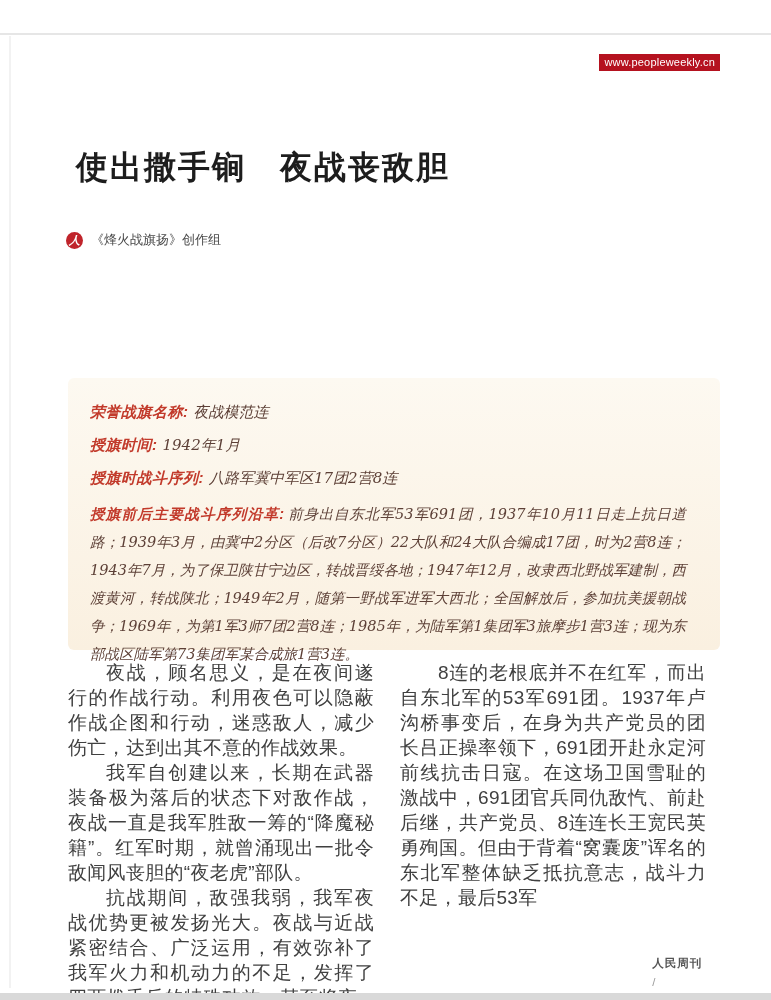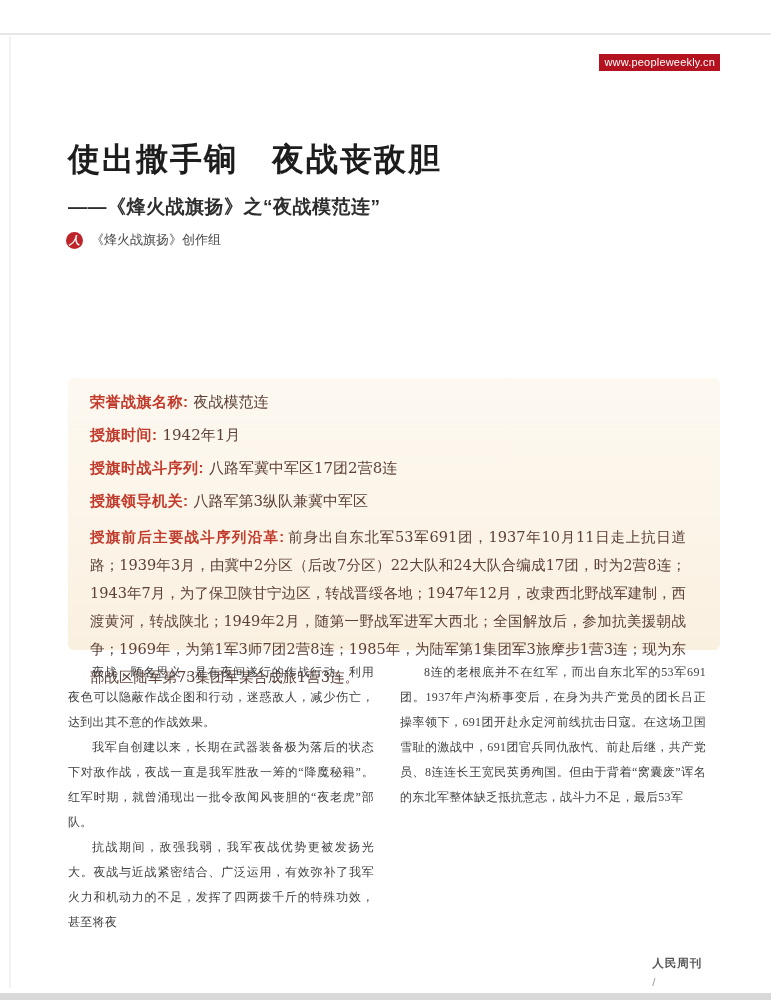--- a/index.html
+++ b/index.html
@@ -17,21 +17,21 @@
   .bottom-bar { position: absolute; bottom: 0; left: 0; width: 771px; height: 7px; background: #d9d9d9; }
 
   .url-badge {
     position: absolute; top: 54px; right: 51px;
     background: #b5121f; color: #ffffff;
     font-size: 11px; line-height: 13px; padding: 2px 5px;
     letter-spacing: 0.2px;
   }
 
   .headline {
-    position: absolute; top: 138px; left: 68px; margin: 0;
+    position: absolute; top: 138px; left: 68px; margin: 8px;
     font-family: "DejaVu Serif", "Liberation Serif", serif;
     font-size: 32px; font-weight: 900; color: #1d1d1d;
     letter-spacing: 2px; white-space: nowrap;
   }
   .subtitle {
     position: absolute; top: 194px; left: 68px; margin: 0;
     font-size: 19px; font-weight: 600; color: #2e2e2e;
     letter-spacing: 0.5px; white-space: nowrap;
   }
   .byline {
@@ -43,41 +43,41 @@
     width: 17px; height: 17px; border-radius: 50%;
     background: #c0242b; color: #fff;
     font-size: 11px; font-weight: bold; font-style: italic;
     display: flex; align-items: center; justify-content: center;
     font-family: "DejaVu Serif", serif;
   }
 
   .info-box {
     position: absolute; top: 378px; left: 68px; width: 652px; height: 272px;
     background: linear-gradient(180deg, #fdf9f1 0%, #faf0e0 100%);
-    border-radius: 6px; padding: 13px 22px 0 22px;
+    border-radius: 6px; padding: 23px 22px 0 22px; font-style: italic;
   }
   .field { margin: 0 0 11px 0; font-size: 15px; line-height: 21px; }
   .field b { color: #c23a2b; font-weight: bold; letter-spacing: 0.5px; }
   .value {
     font-family: "DejaVu Serif", "Liberation Serif", serif;
     color: #5d4037; margin-left: 5px;
   }
   .history { margin: 2px 12px 0 0; font-size: 14.5px; line-height: 28px; text-align: justify; }
   .history b { color: #c23a2b; font-weight: bold; letter-spacing: 0.5px; }
   .history .value { margin-left: 3px; }
 
   .columns {
     position: absolute; top: 660px; left: 68px; width: 638px;
     display: flex; gap: 26px;
   }
   .col { width: 306px; }
   .col p {
-    margin: 0; font-size: 12px; line-height: 25px;
+    margin: 0; font-size: 19px; line-height: 25px;
     color: #404040; text-align: justify;
-    text-indent: 2em; letter-spacing: 0.3px; font-family: Liberation Serif, serif;
+    text-indent: 2em; letter-spacing: 0.3px;
   }
   .col p.noindent { text-indent: 0; }
 
   .footer {
     position: absolute; top: 956px; right: 68px;
     display: flex; align-items: baseline; gap: 5px;
     font-size: 11.5px; color: #9a9a9a; flex-direction: column;
   }
   .footer .mag { color: #555555; font-weight: bold; letter-spacing: 1px; }
   .footer .num { font-size: 11px; color: #333333; font-weight: bold; margin-left: 3px; }
@@ -86,39 +86,35 @@
 <body>
 
 <div class="page">
 
   <div class="top-rule"></div>
   <div class="left-edge"></div>
 
   <div class="url-badge">www.peopleweekly.cn</div>
 
   <h1 class="headline">使出撒手锏　夜战丧敌胆</h1>
-  <h2 class="subtitle">——《烽火战旗扬》之“夜战模范连”</h2>
 
   <div class="byline">
     <span class="logo-circle">人</span>
     <span>《烽火战旗扬》创作组</span>
   </div>
 
   <div class="info-box">
     <p class="field">
       <b>荣誉战旗名称:</b><span class="value">夜战模范连</span>
     </p>
     <p class="field">
       <b>授旗时间:</b><span class="value">1942年1月</span>
     </p>
     <p class="field">
       <b>授旗时战斗序列:</b><span class="value">八路军冀中军区17团2营8连</span>
-    </p>
-    <p class="field">
-      <b>授旗领导机关:</b><span class="value">八路军第3纵队兼冀中军区</span>
     </p>
     <p class="history">
       <b>授旗前后主要战斗序列沿革:</b><span class="value">前身出自东北军53军691团，1937年10月11日走上抗日道路；1939年3月，由冀中2分区（后改7分区）22大队和24大队合编成17团，时为2营8连；1943年7月，为了保卫陕甘宁边区，转战晋绥各地；1947年12月，改隶西北野战军建制，西渡黄河，转战陕北；1949年2月，随第一野战军进军大西北；全国解放后，参加抗美援朝战争；1969年，为第1军3师7团2营8连；1985年，为陆军第1集团军3旅摩步1营3连；现为东部战区陆军第73集团军某合成旅1营3连。</span>
     </p>
   </div>
 
   <div class="columns">
     <div class="col">
       <p>夜战，顾名思义，是在夜间遂行的作战行动。利用夜色可以隐蔽作战企图和行动，迷惑敌人，减少伤亡，达到出其不意的作战效果。</p>
       <p>我军自创建以来，长期在武器装备极为落后的状态下对敌作战，夜战一直是我军胜敌一筹的“降魔秘籍”。红军时期，就曾涌现出一批令敌闻风丧胆的“夜老虎”部队。</p>

